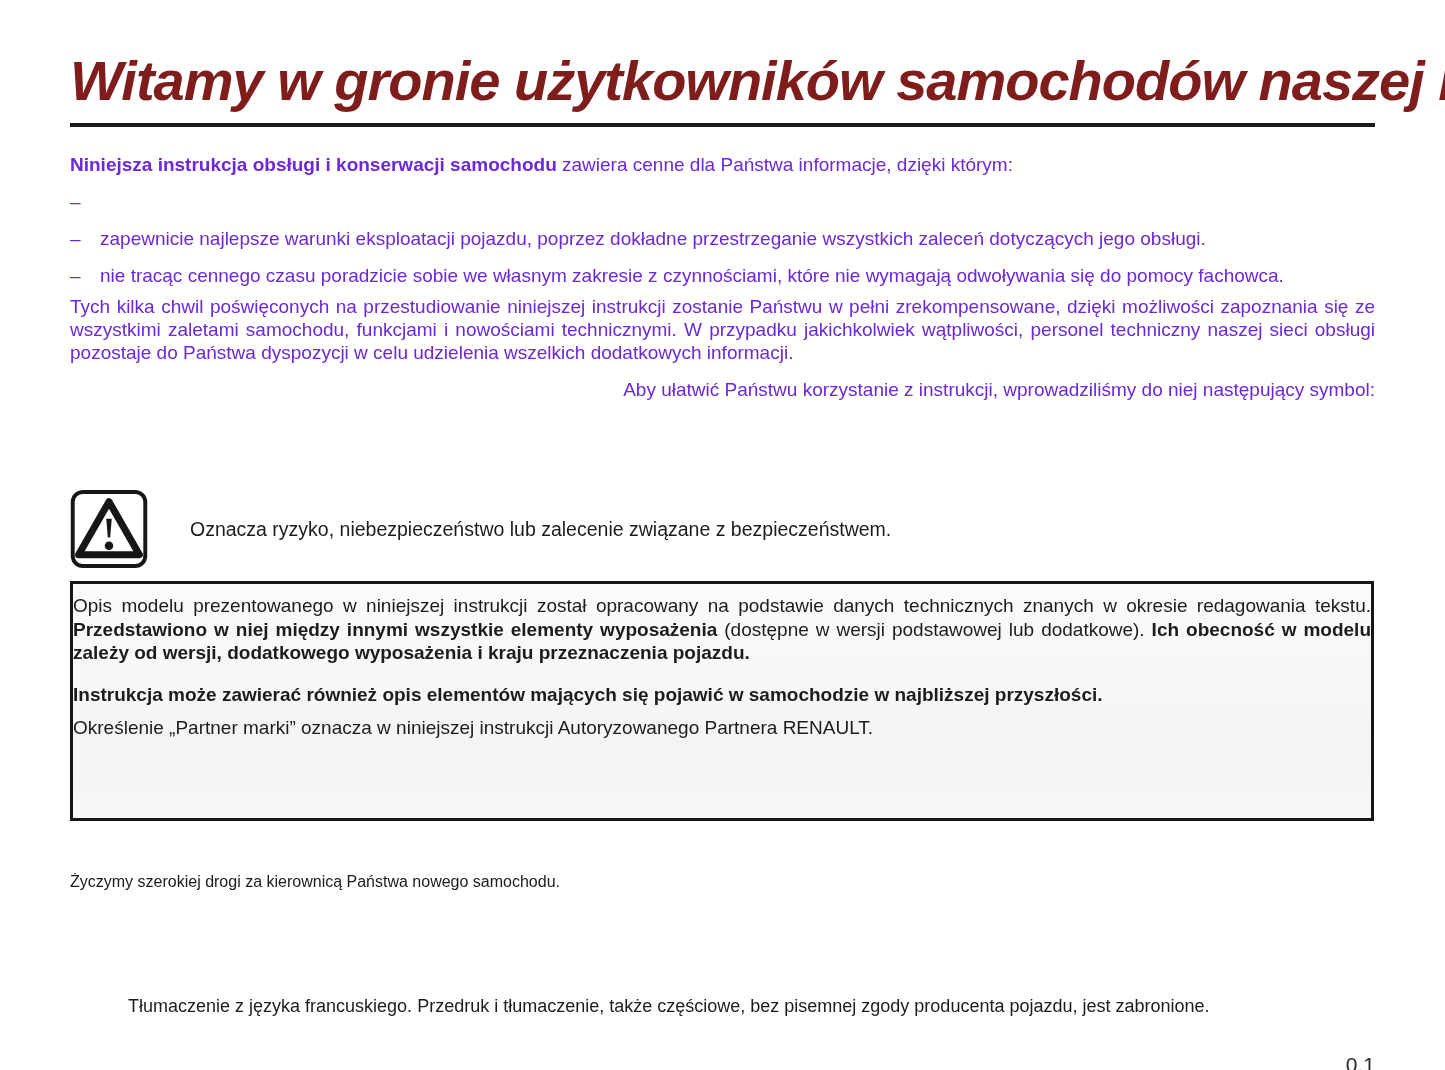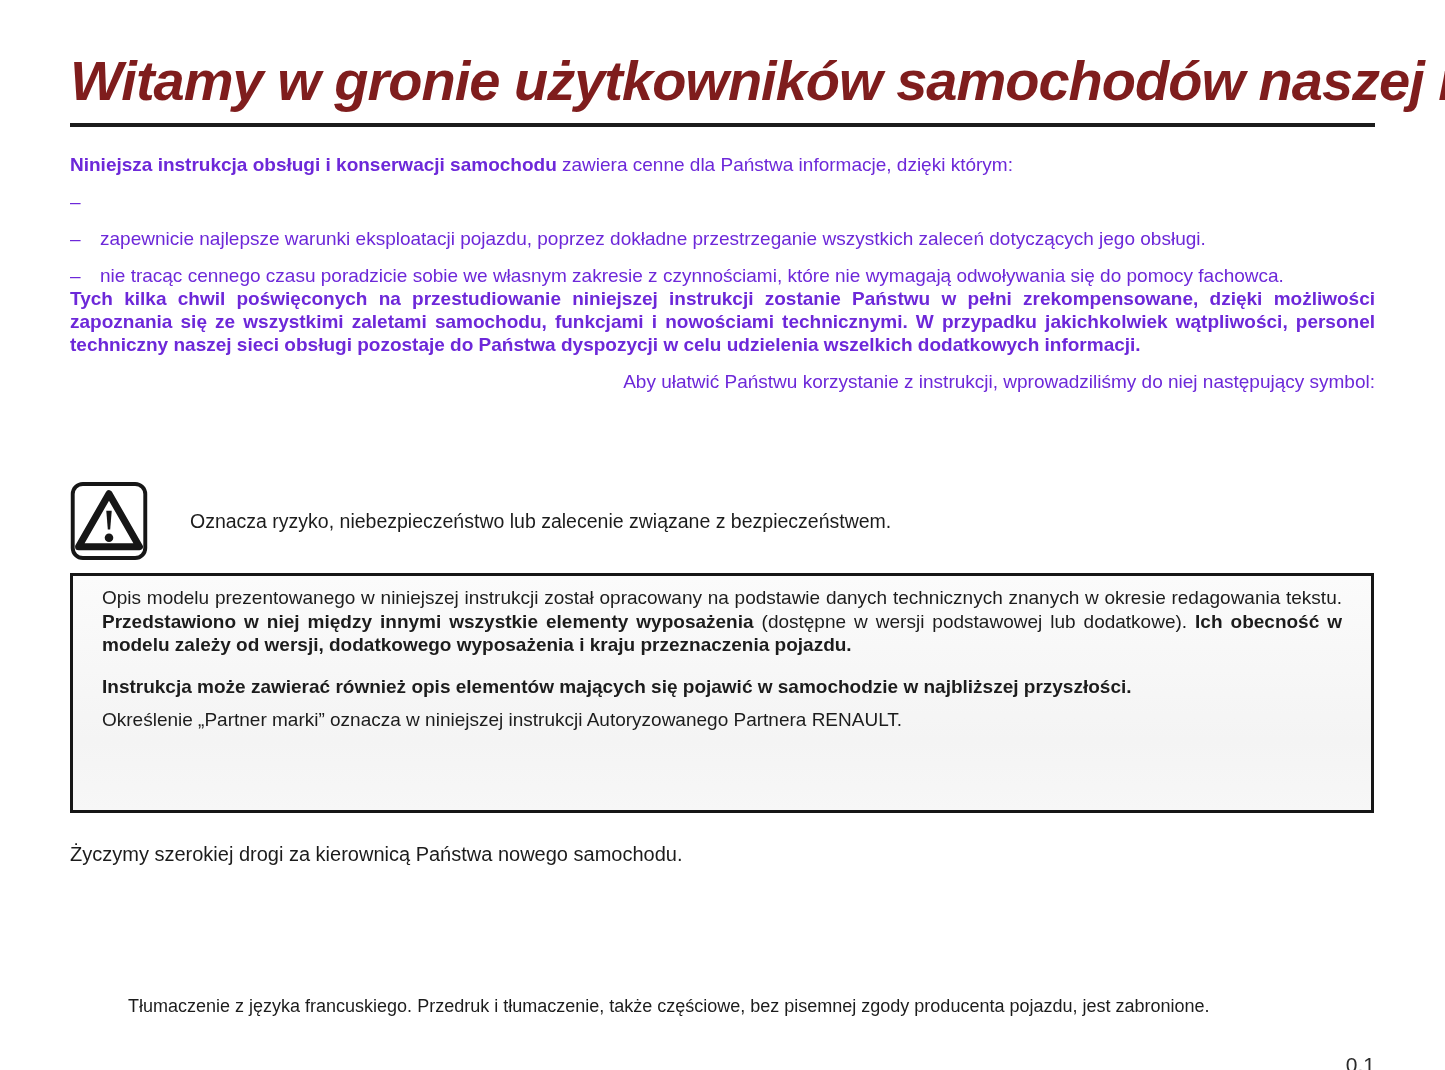--- a/index.html
+++ b/index.html
@@ -34,23 +34,22 @@
   }
   .body-text { font-size: 19px; line-height: 23px; color: #6d28d9; }
   .intro { margin-top: 26px; }
   .bullet-list { margin-top: 14px; }
   .bullet {
     display: flex;
     margin-top: 14px;
   }
   .bullet .marker { width: 30px; flex: 0 0 30px; }
   .para-benefit {
-    margin-top: 0;
+    margin-top: 8px;
     text-align: justify;
-    font-weight: bold;
   }
   .para-symbol { margin-top: 14px; text-align: right; }
   .warning-row {
     margin-top: 88px;
     display: flex;
     align-items: center;
   }
   .warning-iconbox {
     width: 78px;
     height: 80px;
@@ -61,33 +60,33 @@
     margin-left: 42px;
     font-weight: normal;
     font-size: 19.5px;
   }
   .notice-box {
     margin-top: 12px;
     width: 1304px;
     height: 240px;
     border: 3px solid #161616;
     background: linear-gradient(180deg, #fbfbfb 0%, #f4f4f4 70%, #f7f7f7 100%);
-    padding: 10px 29px;
+    padding: 10px 0;
   }
   .notice-box p {
     font-size: 19px;
     line-height: 23.5px;
     text-align: justify;
   }
   .notice-box .p2 { margin-top: 18px; font-weight: bold; }
   .notice-box .p3 { margin-top: 10px; }
   .bold { font-weight: bold; }
   .closing {
-    margin-top: 30px;
-    font-size: 20px;
+    margin-top: 52px;
+    font-size: 16px;
   }
   .footnote {
     position: absolute;
     left: 128px;
     top: 948px;
     font-size: 18px;
     color: #1c1c1c;
   }
   .page-number {
     position: absolute;

